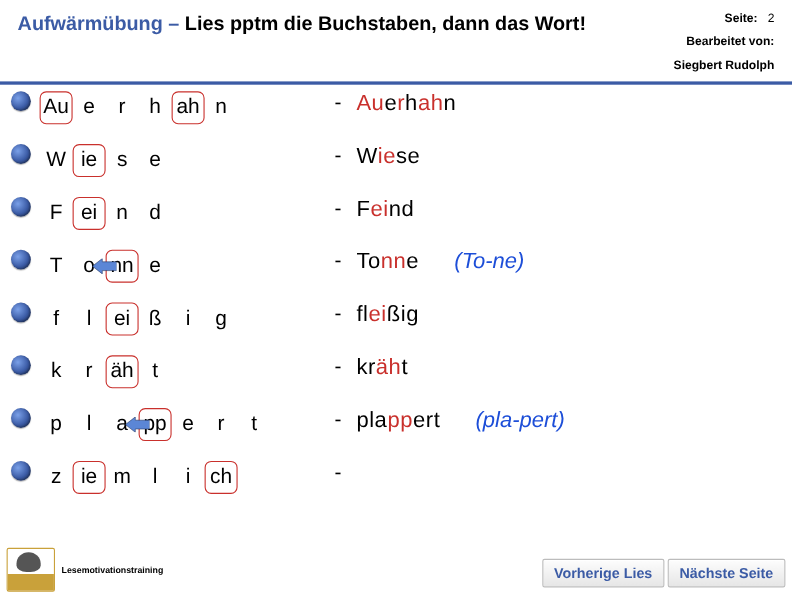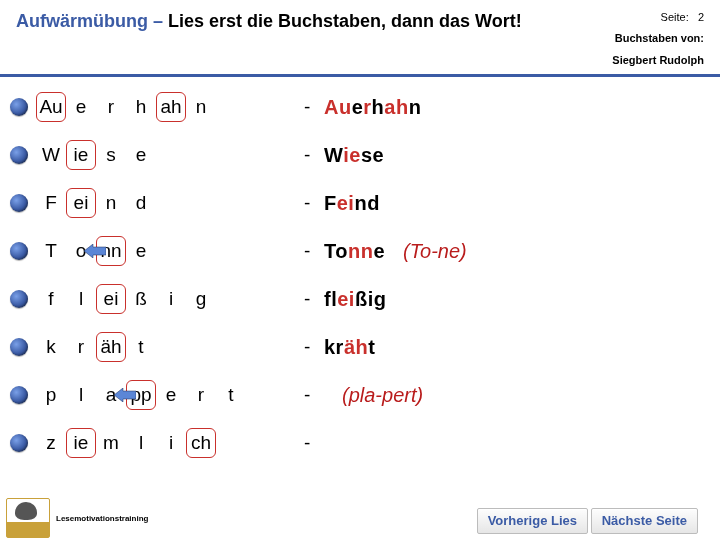--- a/index.html
+++ b/index.html
@@ -1,59 +1,59 @@
 <!DOCTYPE html>
 <html><head>
 <meta charset="utf-8">
 <style>
   body { margin:0; font-family:Verdana,Geneva,sans-serif; background:#fff; width:720px; height:540px; position:relative; color:#000; }
   .header { padding:10px 16px 0 16px; display:flex; }
   .title-block { flex:1; }
   .title { font-weight:bold; font-size:18px; line-height:1.3; }
   .title-blue { color:#3B5BA5;margin-top:40px; }
   .meta { text-align:right; font-size:11px; line-height:1.4; }
-  .meta .page-label { font-weight:normal; }
+  .meta .page-label { font-weight:bold; }
   .meta .editor { font-weight:bold; margin-top:6px; }
   .rule { border:none; border-top:3px solid #3B5BA5; margin:6px 0 0 0; }
 
   .rows { padding:6px 0 0 10px; }
-  .row { display:flex; align-items:center; height:48px; position:relative; }
+  .row { display:flex; height:48px; position:relative; }
   .bullet { width:18px; height:18px; border-radius:50%; background:radial-gradient(circle at 35% 35%,#7aa0e8 0%,#3B5BA5 55%,#1d2f5a 100%); box-shadow:inset -1px -1px 2px rgba(0,0,0,.3), 0 1px 1px rgba(0,0,0,.3); margin-right:8px; flex:none; }
   .cells { display:flex; width:260px; flex:none; position:relative; }
   .cell { width:30px; height:30px; line-height:30px; text-align:center; font-size:19px; margin-right:0; }
   .box { border:1.5px solid #c9302c; border-radius:6px; height:28px; line-height:28px; width:28px; }
   .dash { width:20px; font-size:19px; margin-left:8px; }
-  .word { font-size:20px; font-weight:bold; letter-spacing:0.5px; white-space:pre; }
+  .word { font-size:20px; font-weight:normal; letter-spacing:0.5px; white-space:pre; }
   .w-red { color:#c9302c; }
-  .hint { font-style:italic; color:#b91c1c; font-size:20px; margin-left:18px; }
+  .hint { font-style:italic; color:#1d4ed8; font-size:20px; margin-left:32px; }
   .arrow { position:absolute; width:22px; height:14px; pointer-events:none; }
   .arrow svg { display:block; }
 
-  .footer { position:absolute; bottom:0; left:0; right:16px; height:42px; display:flex; align-items:center; }
+  .footer { position:absolute; bottom:0; left:0; right:0; height:42px; display:flex; align-items:center; }
   .logo { width:42px; height:38px; margin:0 6px 2px 6px; border:1px solid #c9a13a; border-radius:2px; background:linear-gradient(#fff 60%,#c9a13a 60%); position:relative; }
   .logo::after{ content:""; position:absolute; top:3px; left:8px; width:22px; height:18px; background:#555; border-radius:60% 60% 50% 50%/70% 70% 40% 40%; }
   .foot-text { font-size:8px; line-height:1.1; }
   .foot-text .lt { font-weight:bold; }
   .btn { position:absolute; bottom:6px; height:24px; line-height:24px; font-size:13px; font-weight:bold; color:#3B5BA5; text-align:center; cursor:pointer;
          background:linear-gradient(#fdfdfd,#e6e6e6); border:1px solid #bcbcbc; border-radius:2px; box-shadow:0 1px 0 #fff inset; padding:0 10px;}
   .btn-prev { right:116px; }
   .btn-next { right:6px;margin-left:29px; }
 </style>
 </head>
 <body>
 
 <div class="header">
   <div class="title-block">
     <div class="title">
-      <span class="title-blue">Aufwärmübung</span><span class="title-blue"> – </span><span>Lies erst die Buchstaben, dann das Wort!</span>
+      <span class="title-blue">Aufwärmübung</span><span class="title-blue"> – </span><span>Lies pptm die Buchstaben, dann das Wort!</span>
     </div>
   </div>
   <div class="meta">
     <div><span class="page-label">Seite:</span> &nbsp; <span>2</span></div>
-    <div class="editor">Buchstaben von:</div>
+    <div class="editor">Bearbeitet von:</div>
     <div class="editor">Siegbert Rudolph</div>
   </div>
 </div>
 <hr class="rule">
 
 <div class="rows" id="rows">
     <div class="row">
       <div class="bullet"></div>
       <div class="cells">
         <div class="cell box">Au</div>
@@ -160,20 +160,21 @@
             <polygon points="0,7 9,0 9,3 22,3 22,11 9,11 9,14" fill="#5b86d6" stroke="#1d2f5a" stroke-width="0.5"></polygon>
           </svg>
         </div>
         <div class="cell box">pp</div>
         <div class="cell">e</div>
         <div class="cell">r</div>
         <div class="cell">t</div>
         <div class="cell"></div>
       </div>
       <div class="dash">-</div>
+      <div class="word"><span>pla</span><span class="w-red">pp</span><span>e</span><span>r</span><span>t</span></div>
       <div class="hint">(pla-pert)</div>
     </div>
     <div class="row">
       <div class="bullet"></div>
       <div class="cells">
         <div class="cell">z</div>
         <div class="cell box">ie</div>
         <div class="cell">m</div>
         <div class="cell">l</div>
         <div class="cell">i</div>

